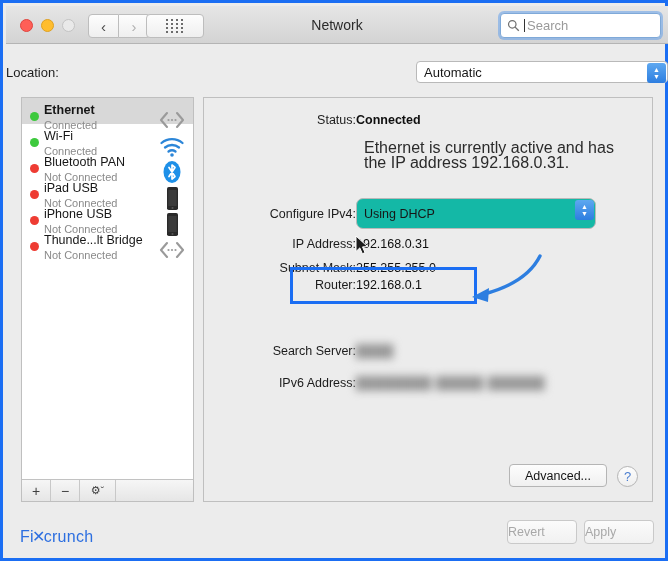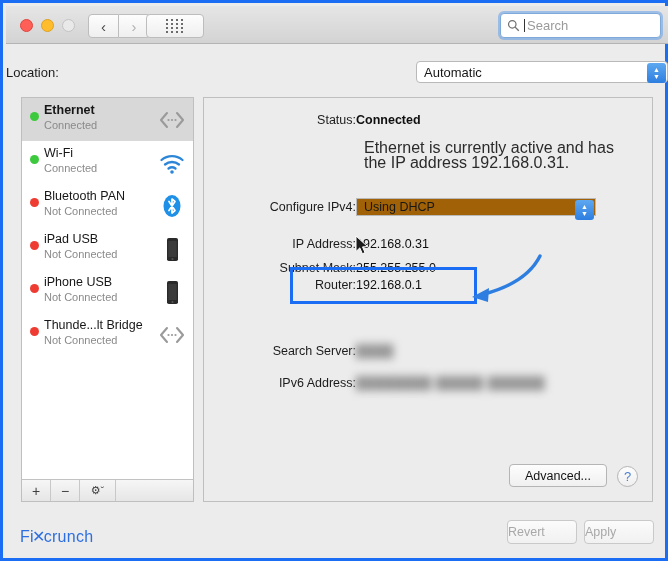--- a/index.html
+++ b/index.html
@@ -94,21 +94,21 @@
   #content {
     position: absolute; left: 18px; top: 94px;
     width: 632px; height: 405px;
   }
   #sidebar {
     position: absolute; left: 0; top: 0; width: 173px; height: 405px;
     background: #fff; border: 1px solid #BFBFBF;
   }
   #svc-list { height: 382px; overflow: hidden; }
   .svc {
-    position: relative; height: 43px; padding: 5px 8px 0 22px;
+    position: relative; height: 26px; padding: 5px 8px 0 22px;
     border-bottom: 1px solid transparent;
   }
   .svc.selected { background: #D8D8D8; }
   .svc .dot {
     position: absolute; left: 8px; top: 14px;
     width: 9px; height: 9px; border-radius: 50%;
   }
   .dot.green { background: #3DC93D; }
   .dot.red   { background: #EE3C33; }
   .svc .name { font-size: 12.5px; color: #161616; line-height: 15px; }
@@ -137,22 +137,22 @@
   .lbl { width: 152px; text-align: right; font-size: 12.5px;
          color: #1C1C1C; }
   .val { font-size: 12.5px; color: #0E0E0E; }
   .val.bold { font-weight: bold; }
   #status-desc {
     position: absolute; left: 160px; top: 36px; width: 270px;
     font-size: 16px; color: #2B2B2B; line-height: 15px; margin-top: 6px;
   }
   #ipv4-row { left: 0; top: 100px; align-items: center; }
   #ipv4-select {
-    position: relative; width: 240px; height: 18px; background: #a16207;
-    border: 1px solid #B9B9B9; border-radius: 0; padding-left: 7px;
+    position: relative; width: 240px; height: 31px; background: #14b8a6;
+    border: 1px solid #B9B9B9; border-radius: 7px; padding-left: 7px;
     display: flex; align-items: center; font-size: 12.5px; color: #171717;
   }
   .blur { filter: blur(4px); color: #8E8E8E; font-size: 12px;
           letter-spacing: 1px; }
 
   #router-box {
     position: absolute; left: 86px; top: 169px; width: 187px; height: 37px;
     border: 3px solid #1B6EF3;
   }
   #arrow-anno { position: absolute; left: 258px; top: 152px;
@@ -225,20 +225,21 @@
           <i></i>
           <i></i>
           <i></i>
           <i></i>
           <i></i>
           <i></i>
           <i></i>
       </span>
     </div>
 
+    <div id="win-title">Network</div>
 
     <div id="searchwrap">
       <svg id="search-icon" viewBox="0 0 16 16">
         <circle cx="6.5" cy="6.5" r="4.6" fill="none" stroke="#6F6F6F" stroke-width="1.5"></circle>
         <line x1="10" y1="10" x2="14.5" y2="14.5" stroke="#6F6F6F" stroke-width="1.7"></line>
       </svg>
       <span id="search-caret"></span>
       <input id="search-input" type="text" placeholder="Search" style="">
     </div>
   </div>

